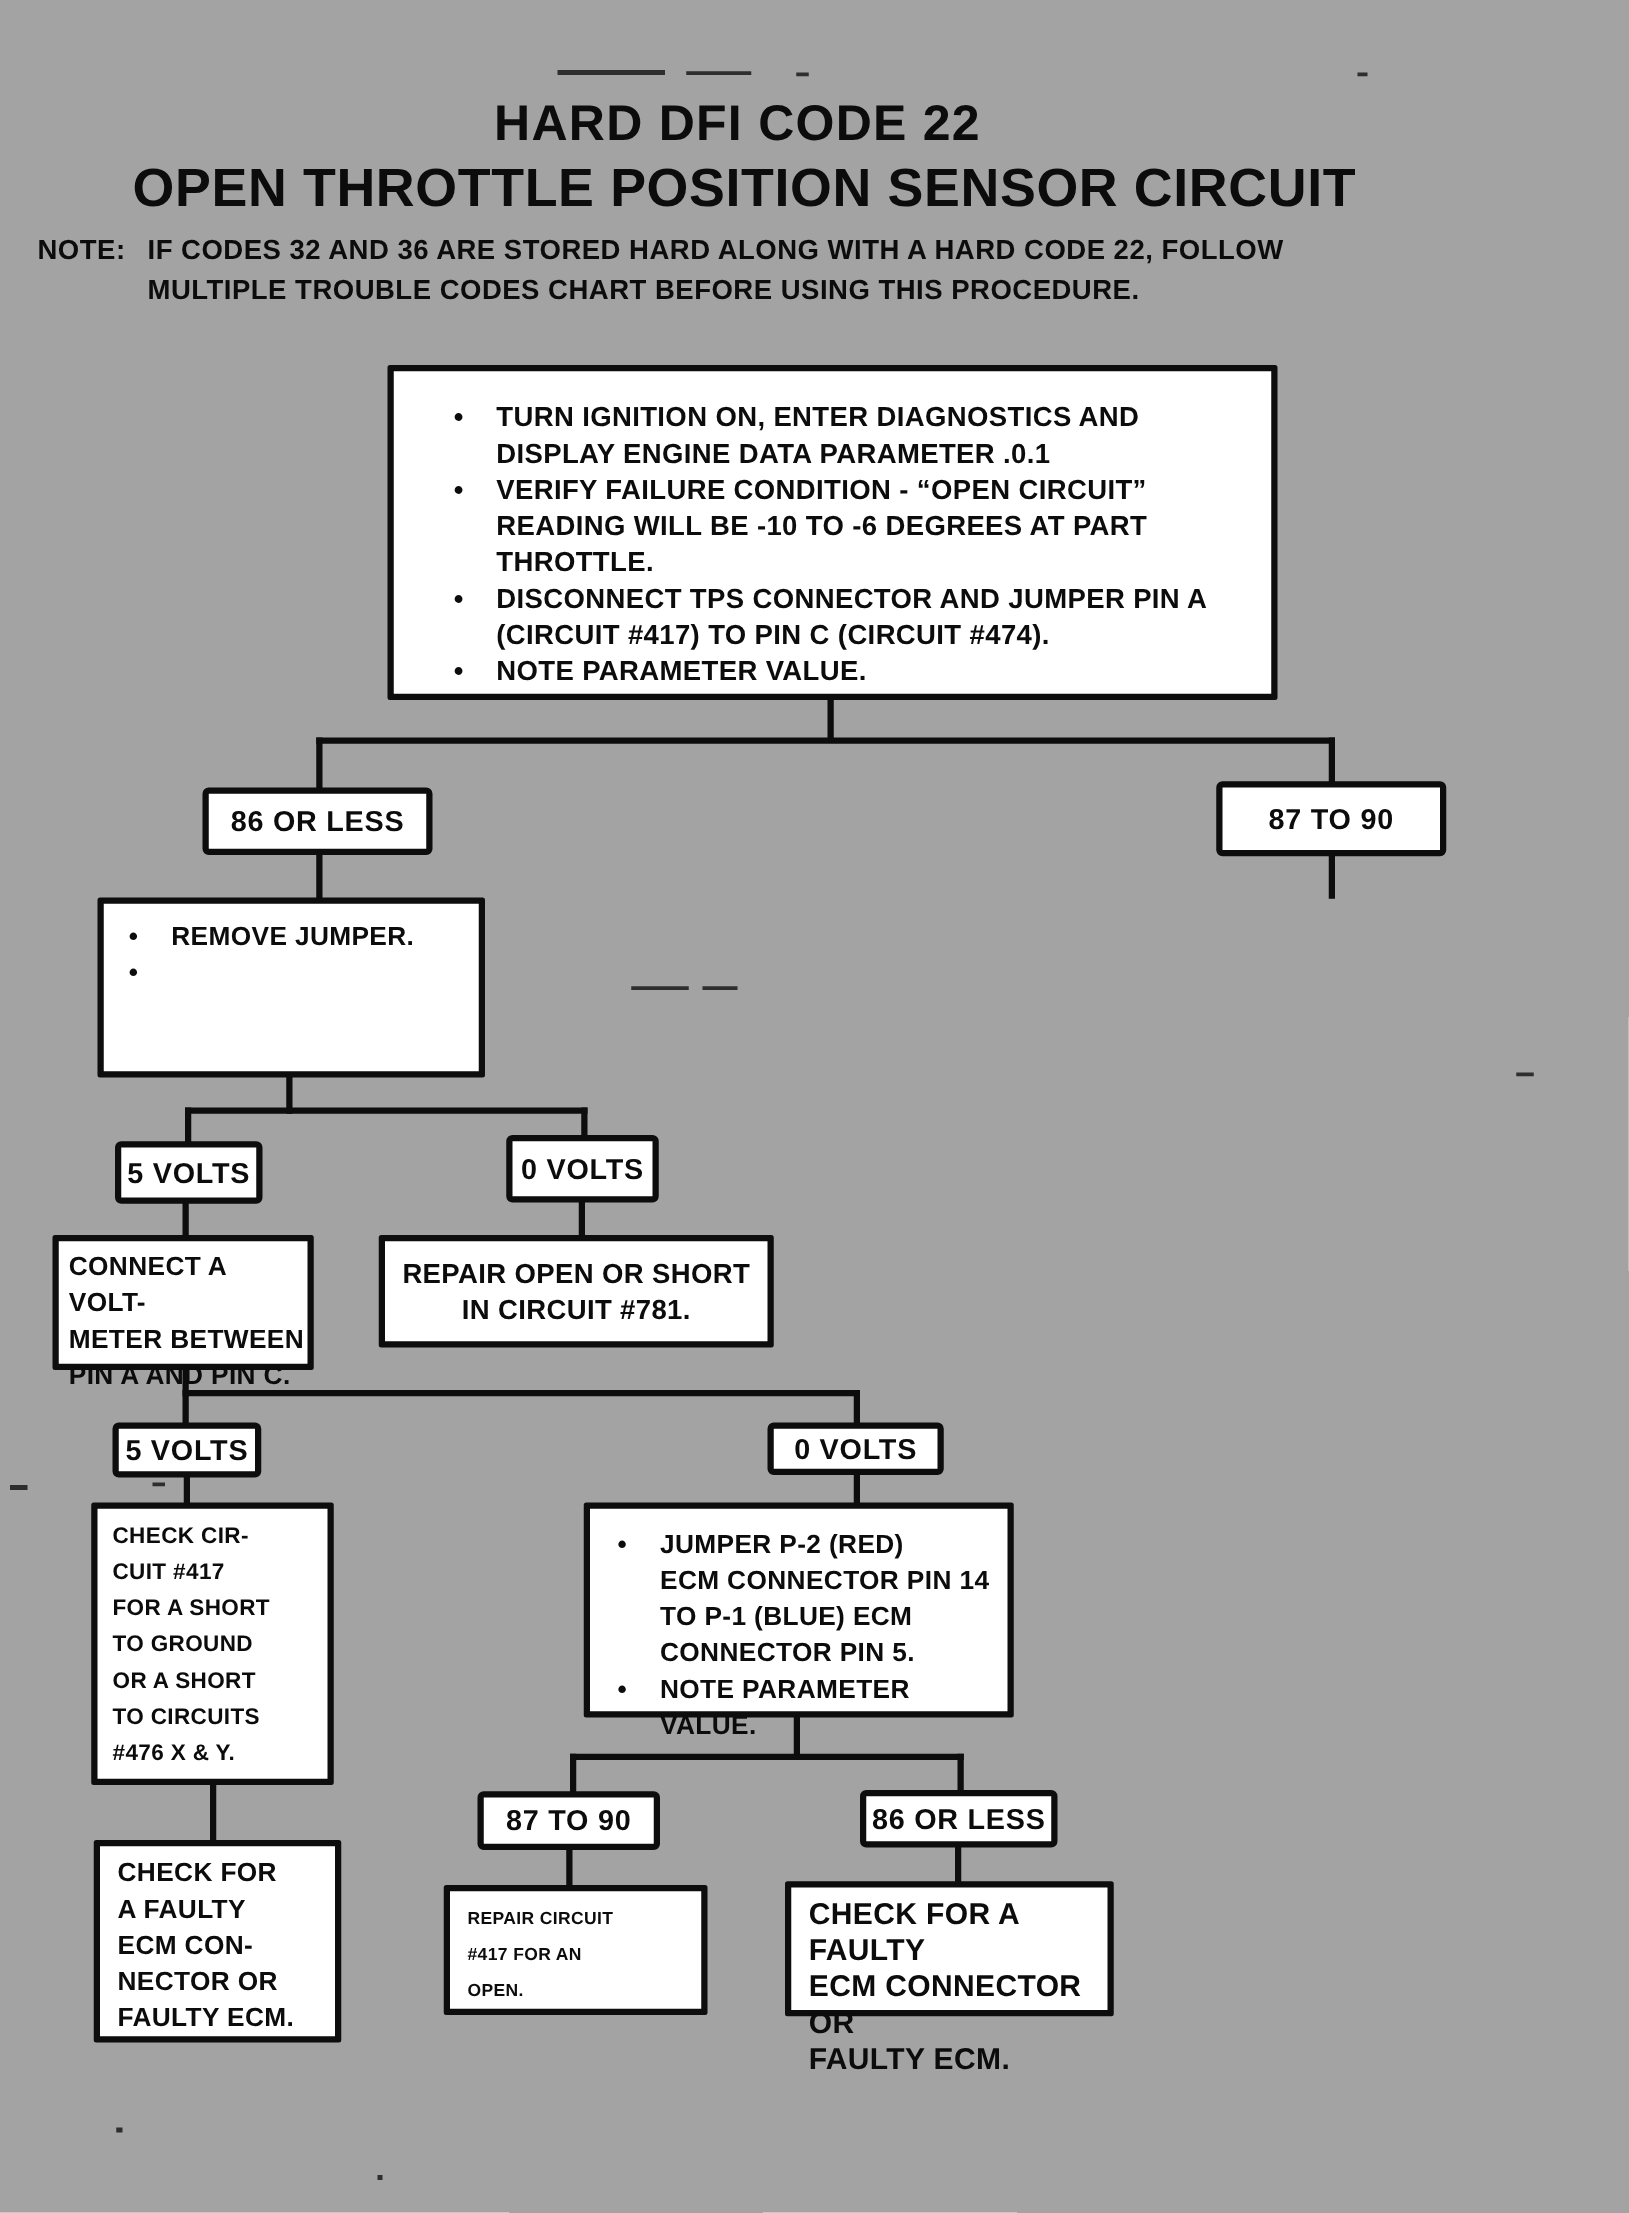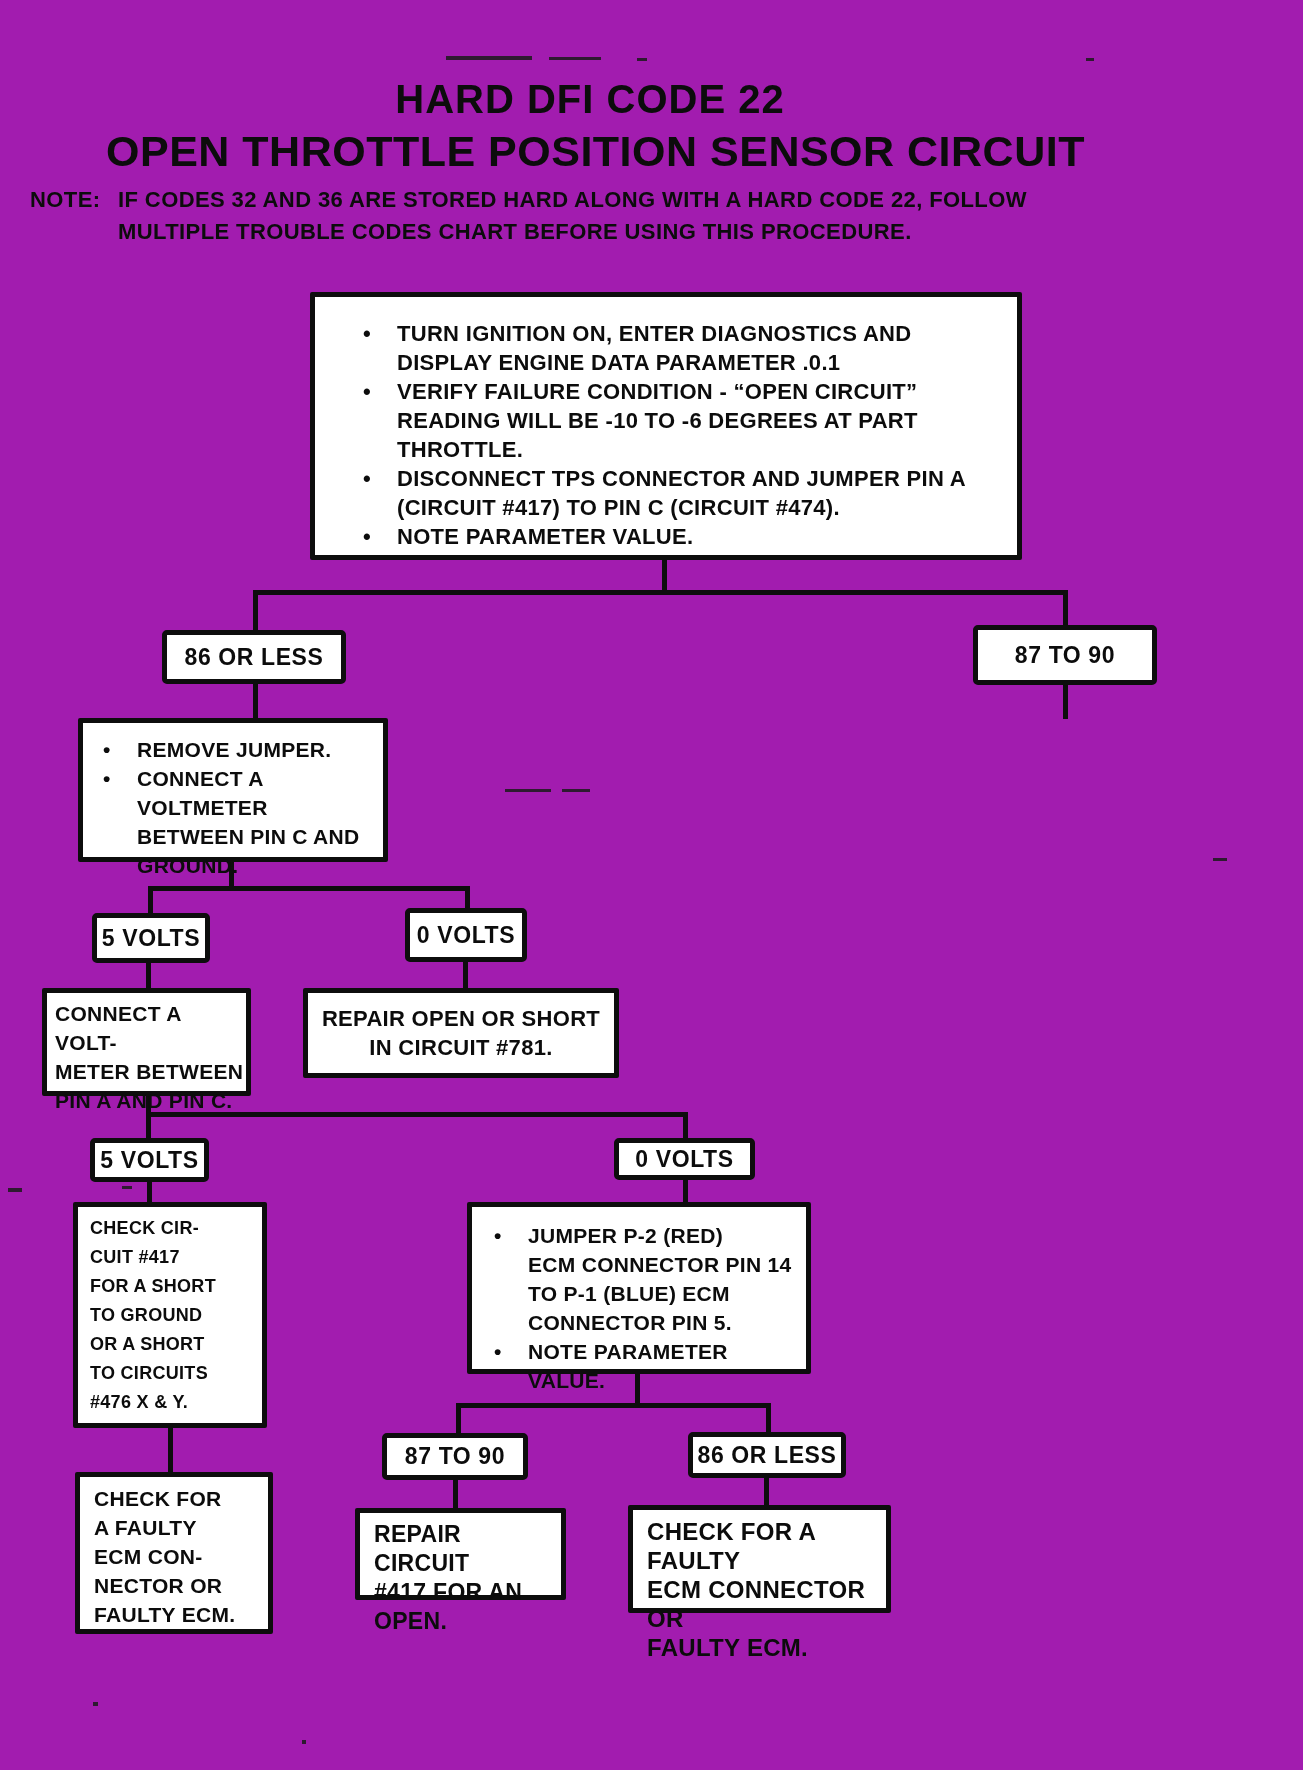--- a/index.html
+++ b/index.html
@@ -1,20 +1,20 @@
 <!DOCTYPE html>
 <html><head>
 <meta charset="utf-8">
 <style>
   html,body{margin:0;padding:0;background:#e8e8e8;}
   .page{
     position:relative;
     width:1303px;height:1770px;
     margin:0 auto;
-    background:#a21caf;
+    background:#a3a3a3;
     font-family:"Liberation Sans", sans-serif;
     color:#0c0c0c;
     overflow:hidden;
   }
   .titles{
     position:absolute;left:0;top:74px;width:1180px;
     text-align:center;font-weight:700;
   }
   .title1{font-size:40px;line-height:50px;letter-spacing:1px;}
   .title2{font-size:43px;line-height:54px;letter-spacing:0.5px;padding-left:11px;}
@@ -135,23 +135,20 @@
   </div>
 
   <div class="fbox text-box" style="left:78px;top:718px;width:310px;height:144px;padding:12px 6px 0 14px;font-size:21px;">
     <div class="bullets">
       <div class="bullet-row">
         <span class="bullet-mark">•</span>
         <span class="bullet-text">REMOVE JUMPER.</span>
       </div>
       <div class="bullet-row">
         <span class="bullet-mark">•</span>
-        <span class="bullet-text">CONNECT A VOLTMETER
-BETWEEN PIN C AND
-GROUND.</span>
       </div>
     </div>
   </div>
 
 
   <div class="fbox label-box" style="left:92px;top:913px;width:118px;height:50px;">
     <span>5 VOLTS</span>
   </div>
 
   <div class="fbox label-box" style="left:405px;top:908px;width:122px;height:54px;">
@@ -212,21 +209,21 @@
   </div>
 
   <div class="fbox label-box" style="left:382px;top:1433px;width:146px;height:47px;">
     <span>87 TO 90</span>
   </div>
 
   <div class="fbox label-box" style="left:688px;top:1432px;width:158px;height:46px;">
     <span>86 OR LESS</span>
   </div>
 
-  <div class="fbox text-box" style="left:355px;top:1508px;width:211px;height:92px;padding:7px 2px 0 14px;font-size:23px;">
+  <div class="fbox text-box" style="left:355px;top:1508px;width:211px;height:104px;padding:7px 2px 0 14px;font-size:14px;">
     <span class="txt">REPAIR CIRCUIT
 #417 FOR AN
 OPEN.</span>
   </div>
 
   <div class="fbox text-box" style="left:628px;top:1505px;width:263px;height:108px;padding:7px 2px 0 14px;font-size:24px;">
     <span class="txt">CHECK FOR A FAULTY
 ECM CONNECTOR OR
 FAULTY ECM.</span>
   </div>

